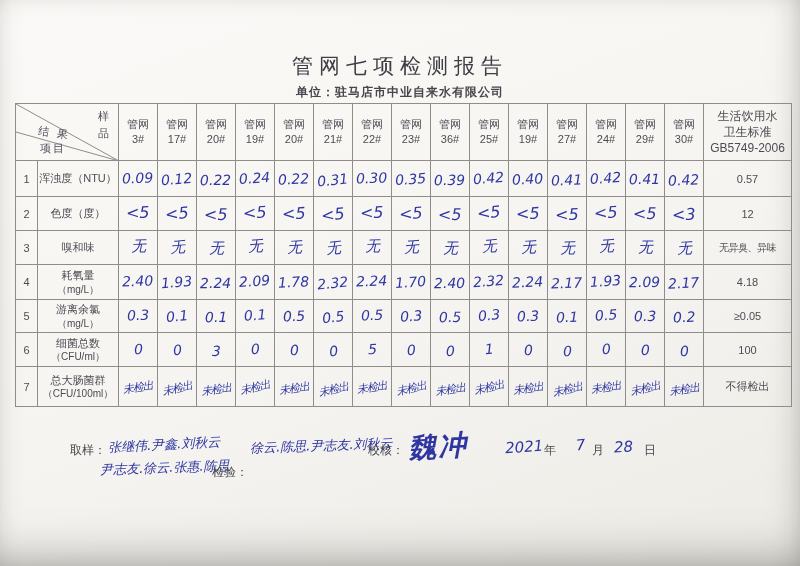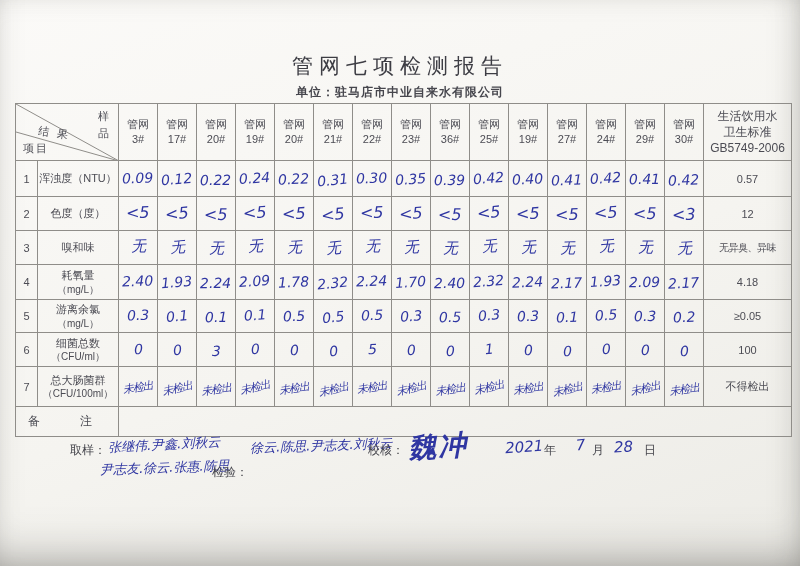--- a/index.html
+++ b/index.html
@@ -37,21 +37,21 @@
   td.th{font-size:11px;line-height:1.35;color:#4c4c54;}
   td.std{font-size:11px;color:#55555c;}
   td.std.small{font-size:10px;letter-spacing:-0.5px;}
   td.no-cell{font-size:11px;color:#55555c;}
   td.item-cell{font-size:11px;line-height:1.3;}
   td.item-cell .unit{font-size:10px;}
   td.corner{position:relative;padding:0;}
   td.corner svg{position:absolute;inset:0;}
   .c-sample{position:absolute;top:4px;right:8px;width:13px;font-size:11px;line-height:1.5;color:#4c4c54;}
   .c-result{position:absolute;top:22px;left:22px;font-size:11px;letter-spacing:8px;color:#4c4c54;transform:rotate(8deg);}
-  .c-item{position:absolute;bottom:4px;left:7px;font-size:11px;letter-spacing:2px;color:#4c4c54;}
+  .c-item{position:absolute;bottom:4px;left:24px;font-size:11px;letter-spacing:2px;color:#4c4c54;}
   .hw{
     font-family:"DejaVu Sans",sans-serif;font-style:italic;
     color:#2f36a2;display:inline-block;white-space:nowrap;
   }
   .hw-num{font-size:14px;}
   .hw-big{font-size:16px;}
   .hw-cjk{font-size:15px;}
   .hw-slant{font-size:11px;letter-spacing:-1px;}
   td.remark-label{font-size:12px;letter-spacing:14px;color:#4c4c54;padding-left:14px;}
   td.remark-value{border-left:1px solid #8f8d89;}
@@ -317,24 +317,20 @@
         <td><span class="hw hw-slant" style="transform: rotate(-13deg) translateY(0px);">未检出</span></td>
         <td><span class="hw hw-slant" style="transform: rotate(-9deg) translateY(1px);">未检出</span></td>
         <td><span class="hw hw-slant" style="transform: rotate(-13deg) translateY(-1px);">未检出</span></td>
         <td><span class="hw hw-slant" style="transform: rotate(-9deg) translateY(0px);">未检出</span></td>
         <td><span class="hw hw-slant" style="transform: rotate(-13deg) translateY(1px);">未检出</span></td>
         <td><span class="hw hw-slant" style="transform: rotate(-9deg) translateY(-1px);">未检出</span></td>
         <td><span class="hw hw-slant" style="transform: rotate(-13deg) translateY(0px);">未检出</span></td>
         <td><span class="hw hw-slant" style="transform: rotate(-9deg) translateY(1px);">未检出</span></td>
         <td class="std">不得检出</td>
       </tr>
-      <tr style="height: 30px;">
-        <td colspan="2" class="remark-label">备　注</td>
-        <td colspan="16" class="remark-value"></td>
-      </tr>
     </tbody>
   </table>
 
 <div>
   <span class="footer-item" style="left:70px;top:442px">取样：</span>
   <span class="footer-hw" style="left:108px;top:436px;transform:rotate(-3deg)">张继伟.尹鑫.刘秋云</span>
   <span class="footer-hw" style="left:100px;top:459px;transform:rotate(-2deg)">尹志友.徐云.张惠.陈思</span>
 
   <span class="footer-item" style="left:212px;top:464px">检验：</span>
   <span class="footer-hw" style="left:250px;top:437px;transform:rotate(-2deg)">徐云.陈思.尹志友.刘秋云</span>

